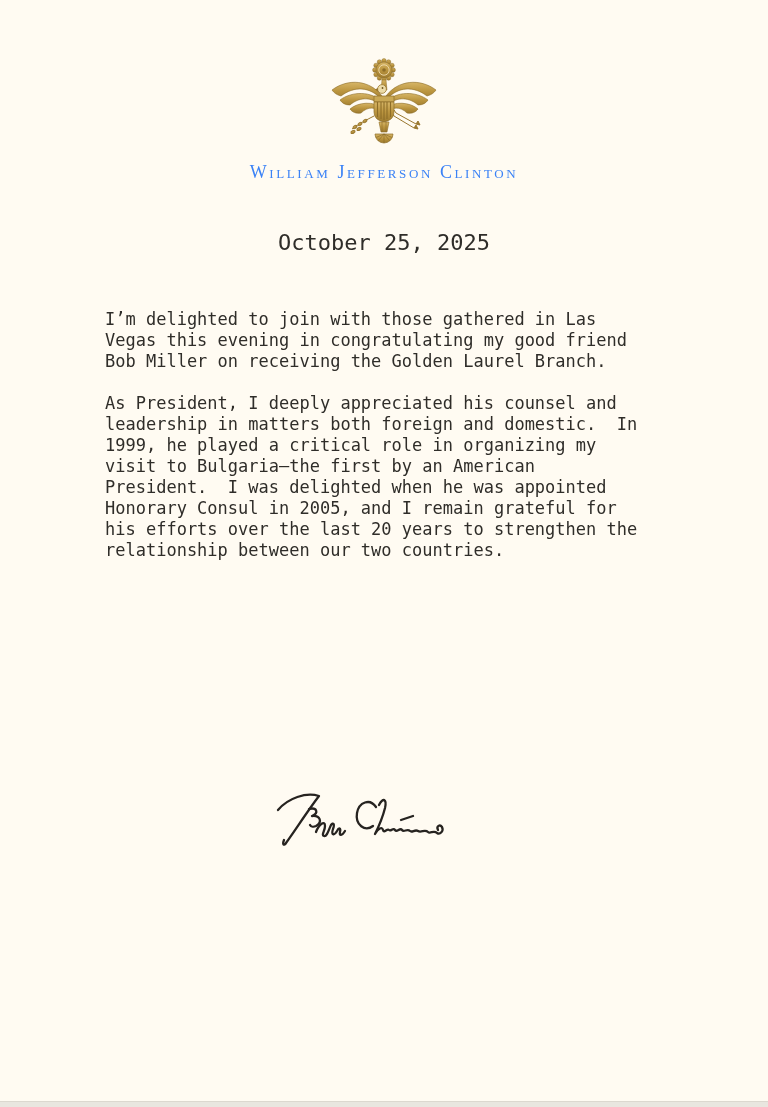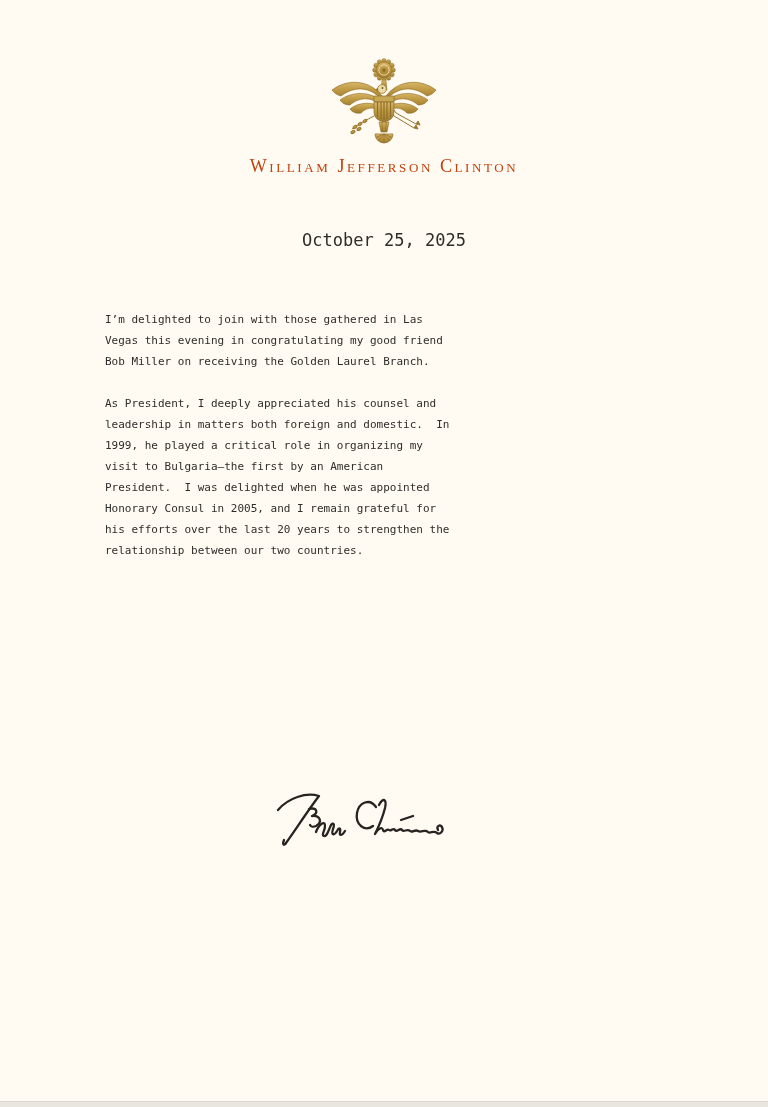--- a/index.html
+++ b/index.html
@@ -13,42 +13,42 @@
   }
   .letterhead {
     position: absolute;
     top: 58px;
     left: 0;
     width: 100%;
     text-align: center;
   }
   .seal-wrap { line-height: 0; }
   .letterhead-name {
-    margin-top: 6px;
+    margin-top: 12px;
     font-family: "Liberation Serif", serif;
     font-variant: small-caps;
     font-size: 18px;
     letter-spacing: 2.6px;
-    color: #c2410c;
+    color: #3b82f6;
   }
   .letter-date {
     position: absolute;
     top: 230px;
     left: 0;
     width: 100%;
     text-align: center;
-    font-size: 17px;
+    font-size: 22px;
     color: #2f2d29;
   }
   .letter-body {
     position: absolute;
     top: 309px;
     left: 105px;
     width: 580px;
-    font-size: 11px;
+    font-size: 17px;
     line-height: 21px;
     color: #2f2d29;
   }
   .letter-body p {
     margin: 0 0 21px 0;
     white-space: pre-wrap;
   }
   .signature-wrap {
     position: absolute;
     top: 783px;

